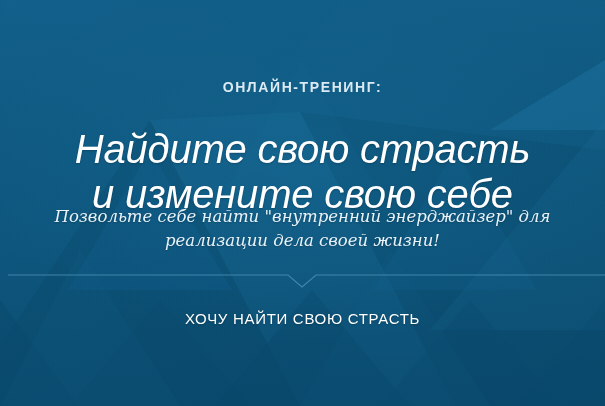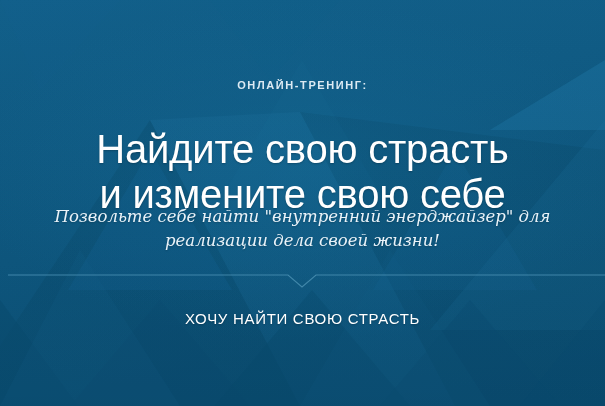--- a/index.html
+++ b/index.html
@@ -45,38 +45,39 @@
     width: 605px;
     height: 406px;
     box-sizing: border-box;
     text-align: center;
   }
   .eyebrow {
     position: absolute;
     top: 79px;
     left: 0;
     right: 0;
-    font-size: 11px;
+    font-size: 14px;
     font-weight: bold;
     letter-spacing: 1.6px;
     color: #dceaf3;
     text-transform: uppercase;
   }
   .headline {
     position: absolute;
     top: 100px;
     left: 0;
     right: 0;
     color: #ffffff;
     font-size: 40px;
     line-height: 45px;
     font-weight: 300;
     letter-spacing: -0.2px;
     font-family: "Liberation Sans Narrow", "Liberation Sans", sans-serif;
     text-shadow: 0 1px 2px rgba(0,0,0,0.22);
+    font-style: italic;
   }
   .headline .l1 { display: block; }
   .headline .l2 { display: block; }
   .subtitle {
     position: absolute;
     top: 205px;
     left: 22px;
     right: 22px;
     color: #eaf3f9;
     font-size: 16.5px;

